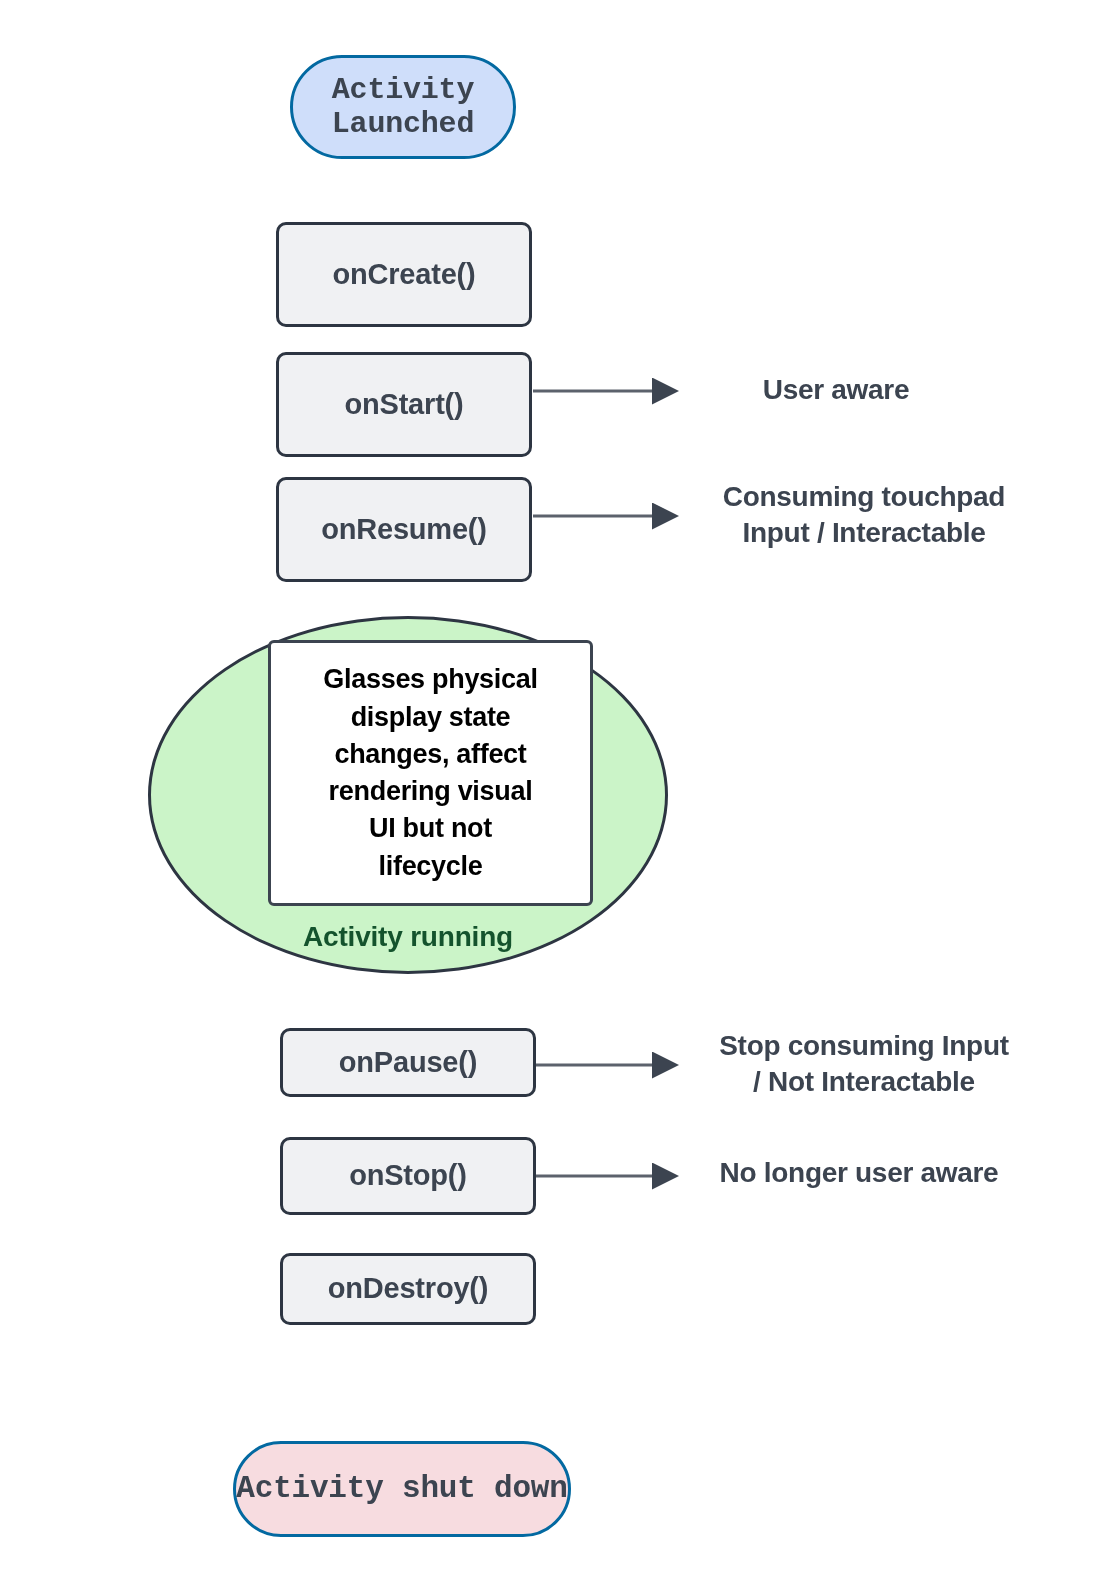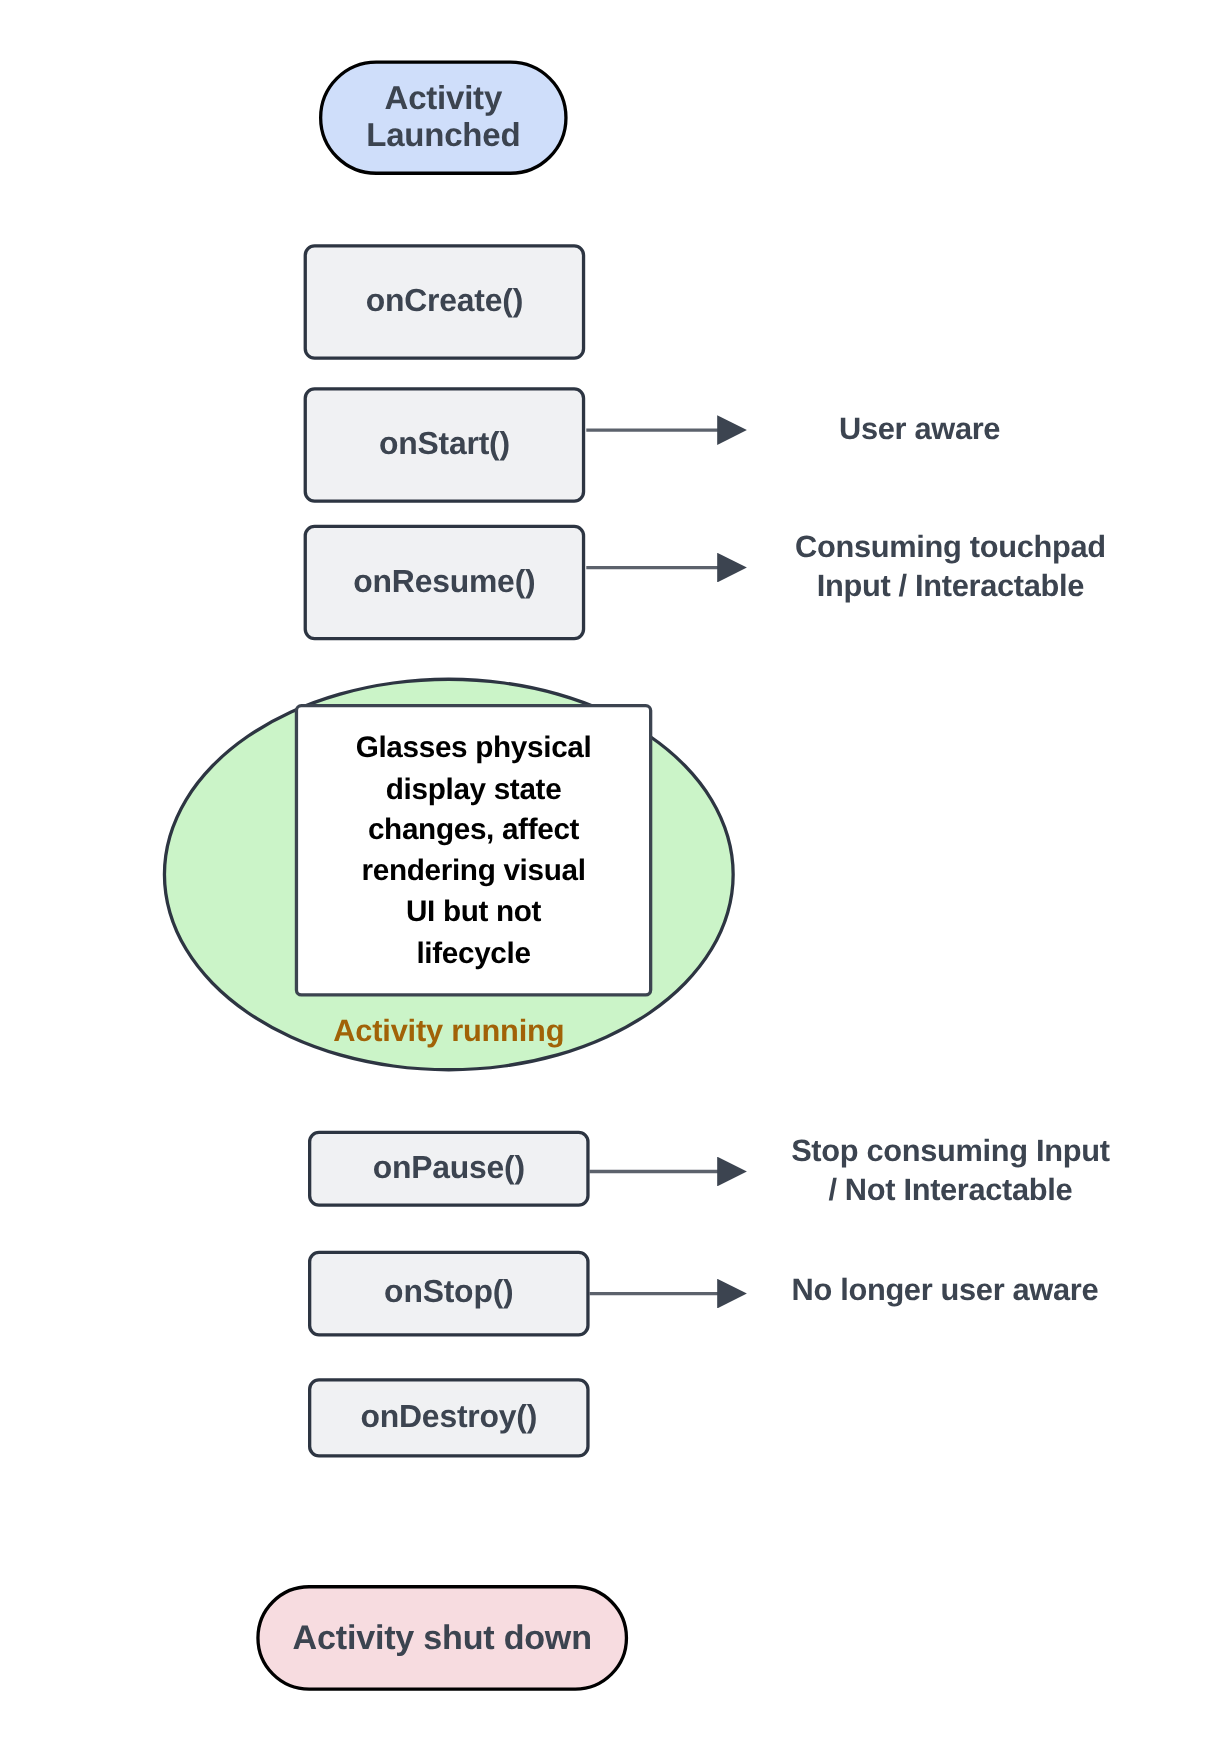--- a/index.html
+++ b/index.html
@@ -31,23 +31,24 @@
     justify-content: center;
     text-align: center;
     color: #3c4450;
     font-weight: bold;
     line-height: 1.14;
     letter-spacing: -0.2px;
   }
 
   
   .pill {
-    border: 3px solid #000000;
+    border: 3px solid #0369a1;
     border-radius: 100px;
     font-size: 30px;
+    font-family: Liberation Mono, monospace;
   }
   .pill-launched {
     left: 290px; top: 55px;
     width: 226px; height: 104px;
   }
   .pill-shutdown {
     left: 233px; top: 1397px;
     width: 338px; height: 96px;
     font-size: 31px;
   }
@@ -97,21 +98,21 @@
     letter-spacing: -0.3px;
     padding: 0 6px;
   }
   .ellipse-label {
     position: absolute;
     left: 148px; top: 921px;
     width: 520px;
     text-align: center;
     font-weight: bold;
     font-size: 28px;
-    color: #a16207;
+    color: #14532d;
     letter-spacing: -0.2px;
   }
 
   
   .side-label {
     position: absolute;
     text-align: center;
     font-weight: bold;
     color: #3c4450;
     font-size: 28px;

